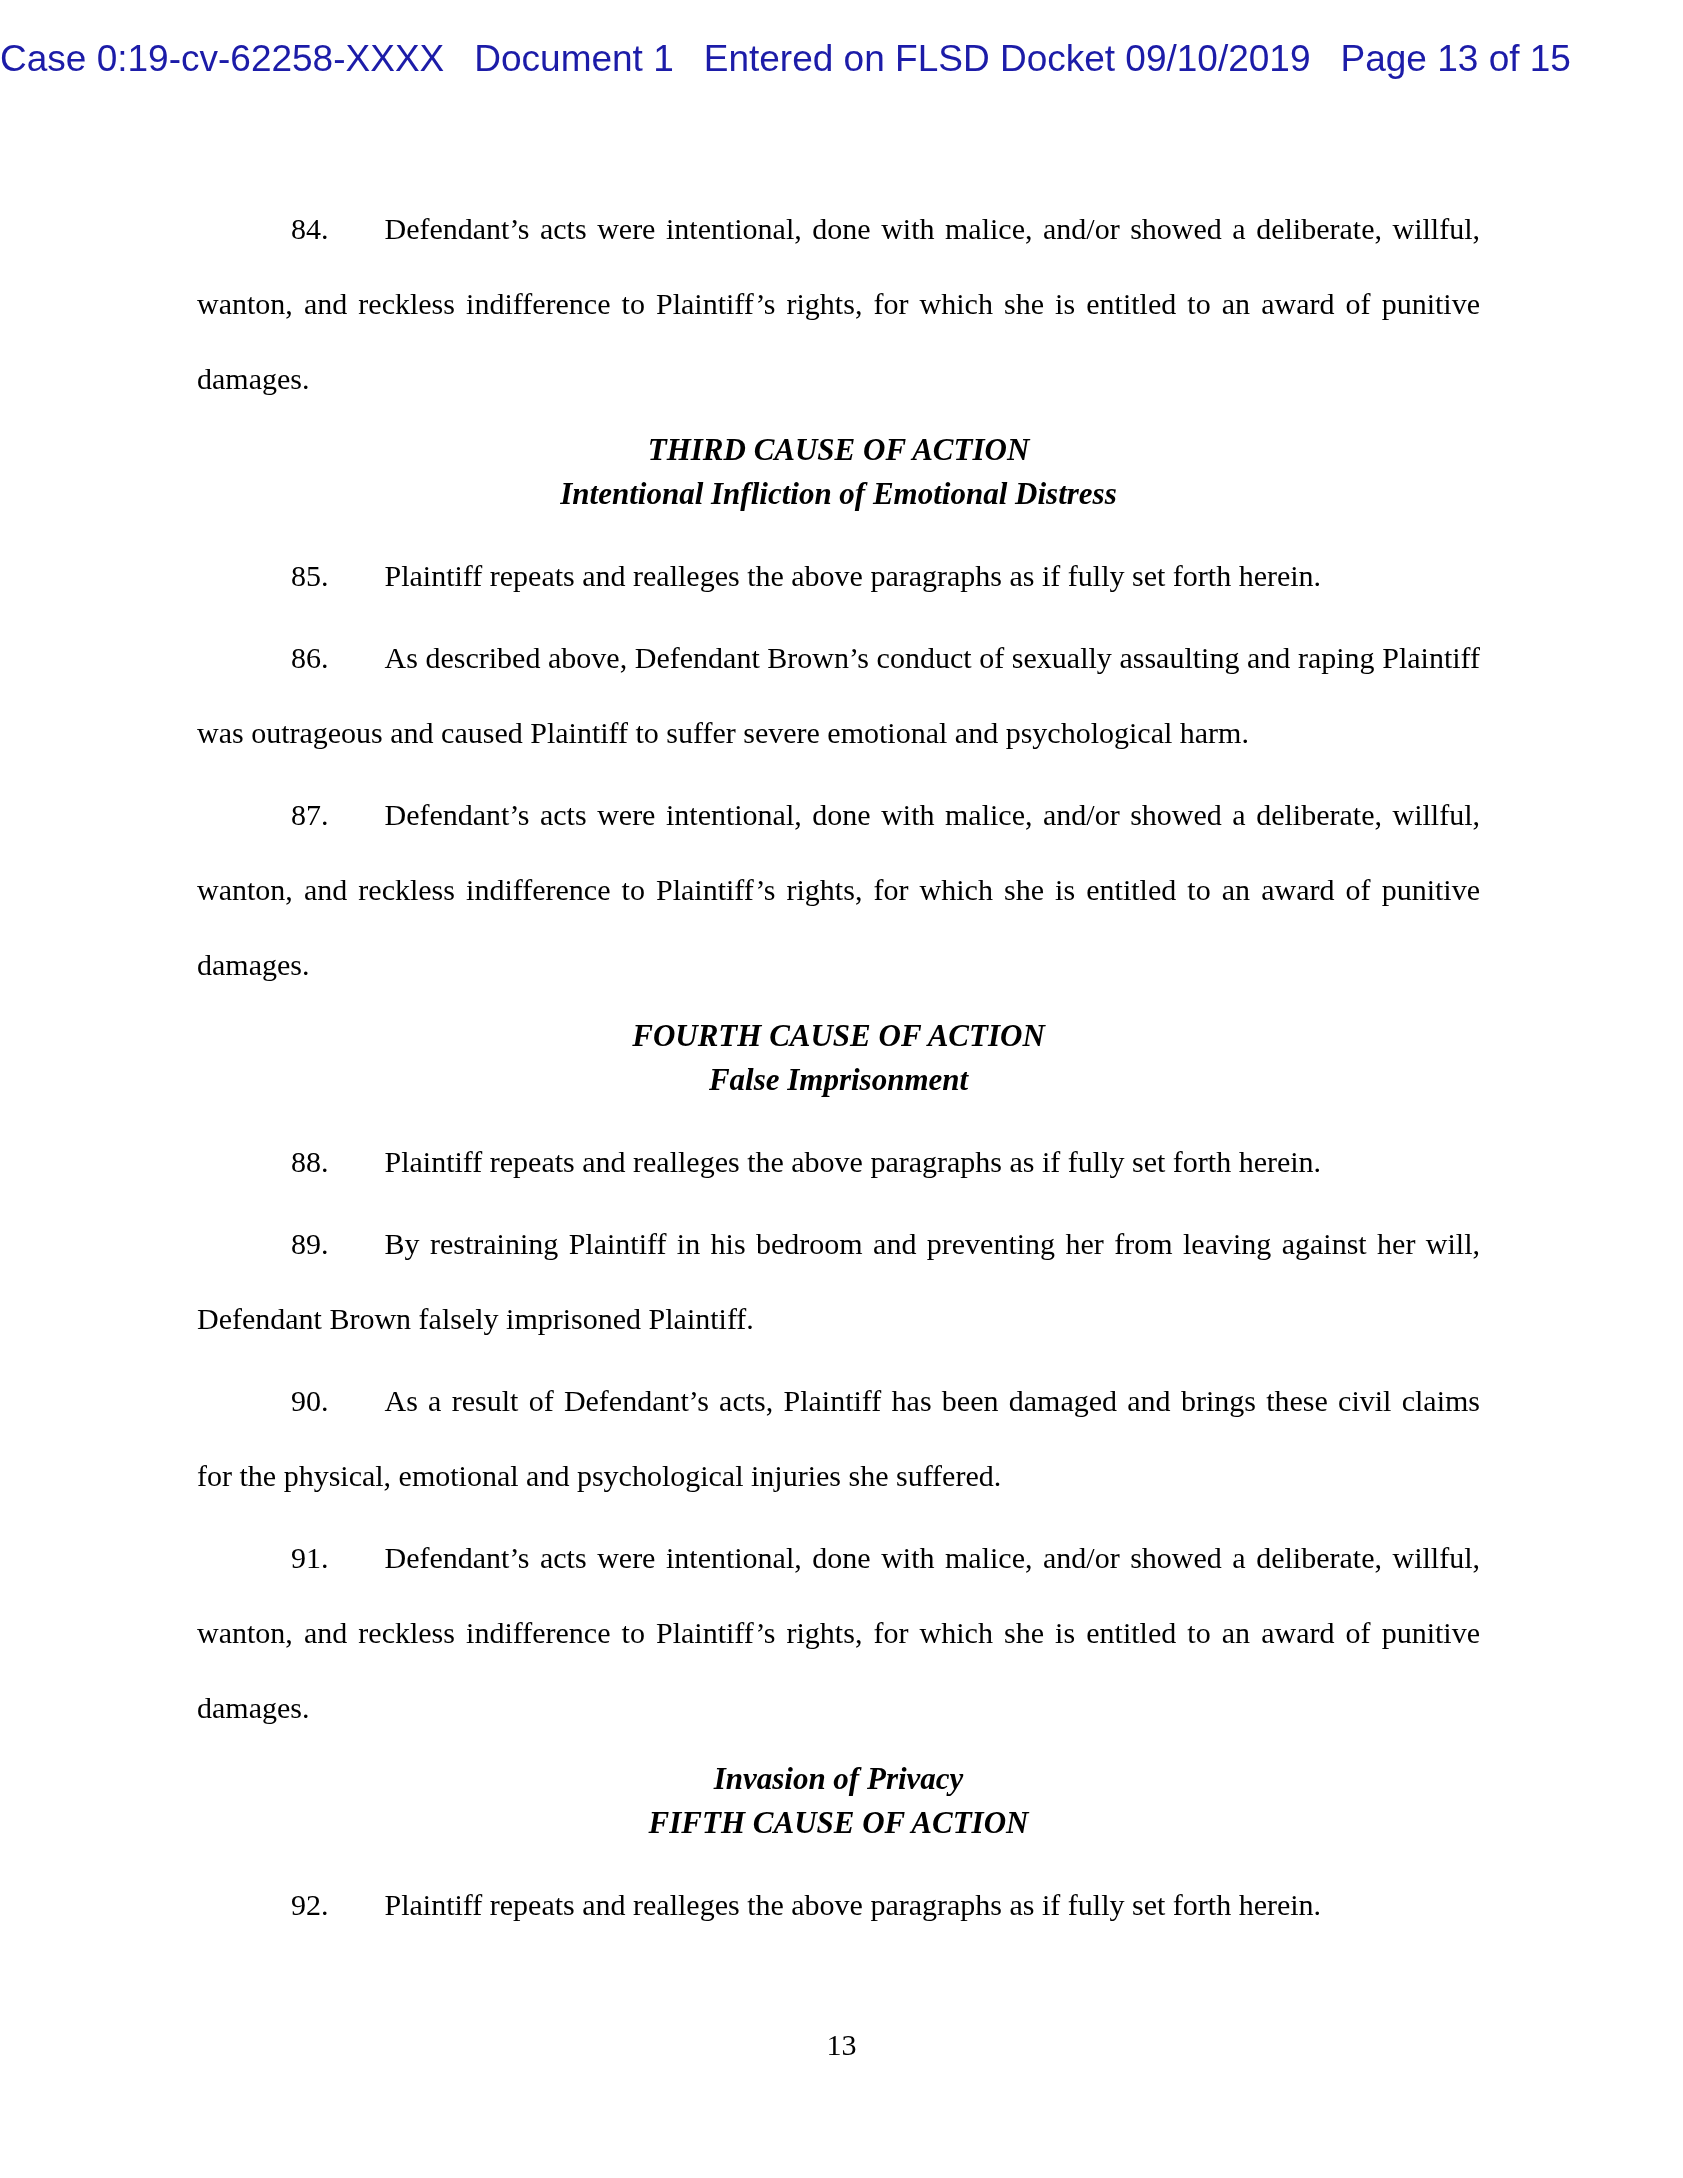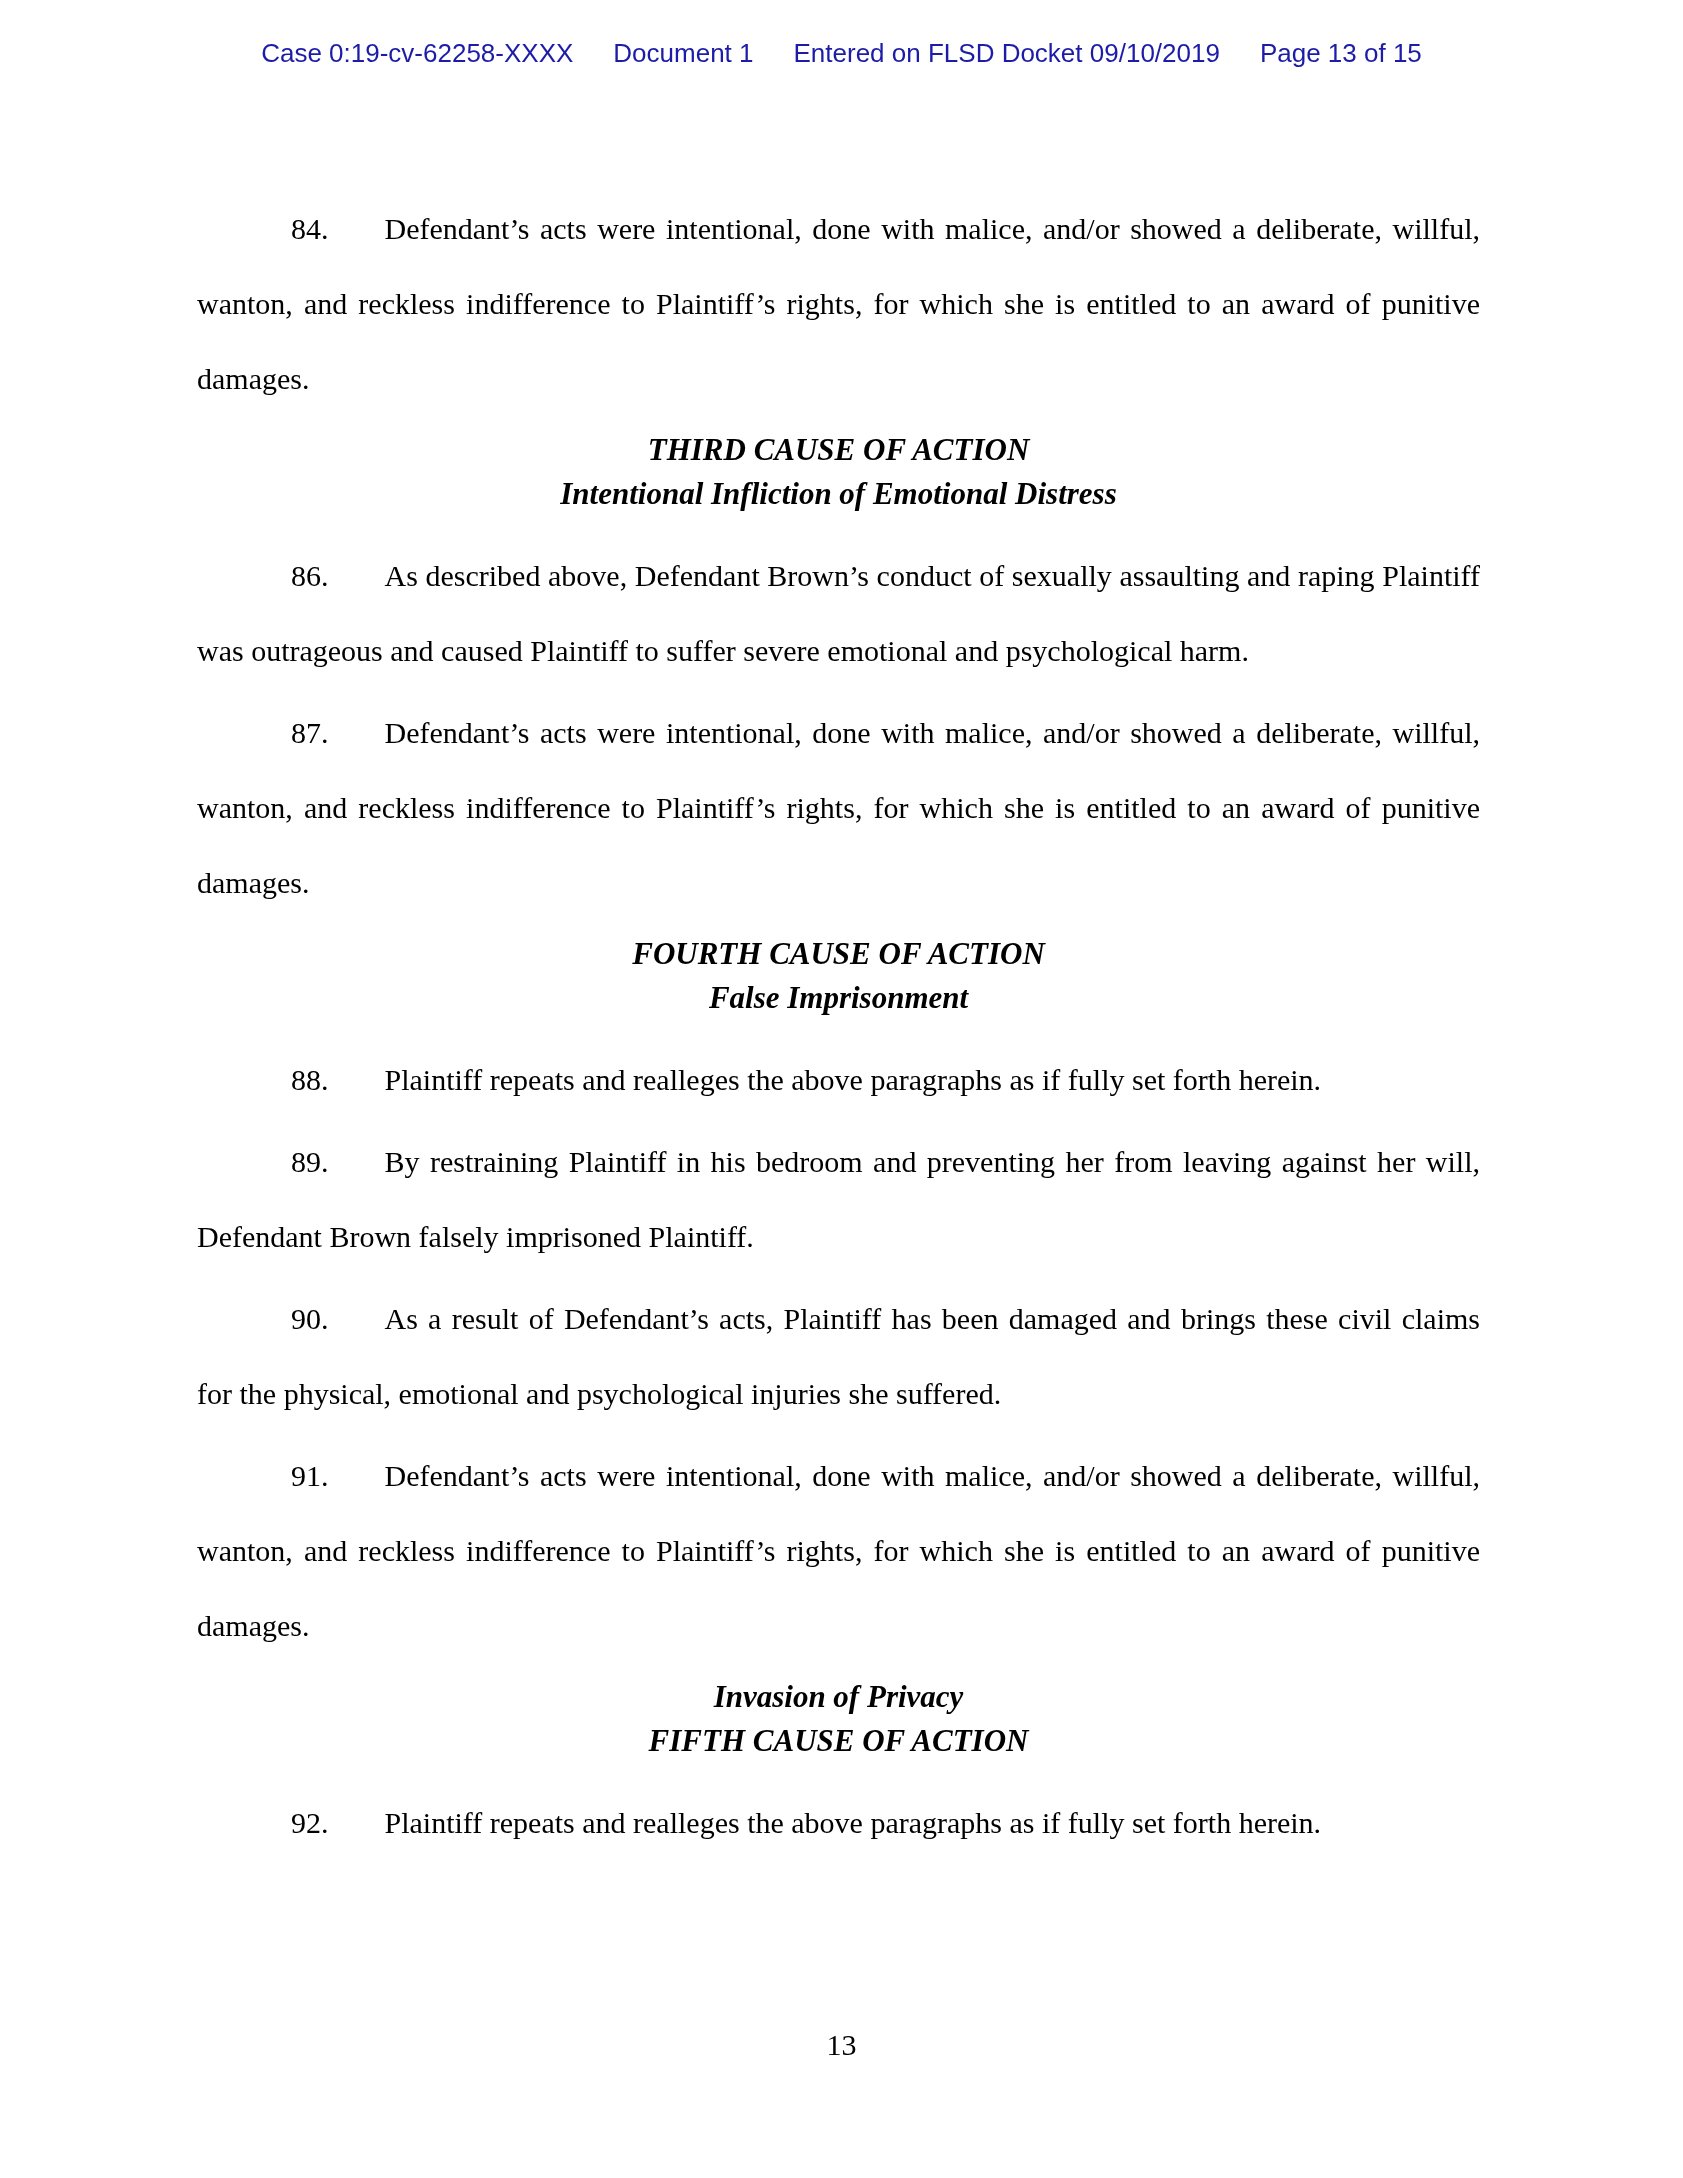--- a/index.html
+++ b/index.html
@@ -14,24 +14,23 @@
     overflow: hidden;
   }
 
   
   .docket-stamp {
     position: absolute;
     top: 38px;
     left: 0;
     width: 1683px;
     display: flex;
-    justify-content: center;
-    gap: 40px;
+    gap: 30px;
     font-family: "Liberation Sans", sans-serif;
-    font-size: 26px;
+    font-size: 37px;
     color: #1c1ca8;
     white-space: nowrap;
   }
 
   
   .doc {
     position: absolute;
     top: 184px;
     left: 190px;
     width: 1297px;
@@ -84,20 +83,21 @@
 
 <section class="doc">
 
   <p class="para"><span class="pnum">84.</span><span class="ptext">Defendant’s acts were intentional, done with malice, and/or showed a deliberate, willful, wanton, and reckless indifference to Plaintiff’s rights, for which she is entitled to an award of punitive damages.</span></p>
 
   <div class="heading">
     <div>THIRD CAUSE OF ACTION</div>
     <div>Intentional Infliction of Emotional Distress</div>
   </div>
 
+  <p class="para"><span class="pnum">85.</span><span class="ptext">Plaintiff repeats and realleges the above paragraphs as if fully set forth herein.</span></p>
 
   <p class="para"><span class="pnum">86.</span><span class="ptext">As described above, Defendant Brown’s conduct of sexually assaulting and raping Plaintiff was outrageous and caused Plaintiff to suffer severe emotional and psychological harm.</span></p>
 
   <p class="para"><span class="pnum">87.</span><span class="ptext">Defendant’s acts were intentional, done with malice, and/or showed a deliberate, willful, wanton, and reckless indifference to Plaintiff’s rights, for which she is entitled to an award of punitive damages.</span></p>
 
   <div class="heading">
     <div>FOURTH CAUSE OF ACTION</div>
     <div>False Imprisonment</div>
   </div>
 

